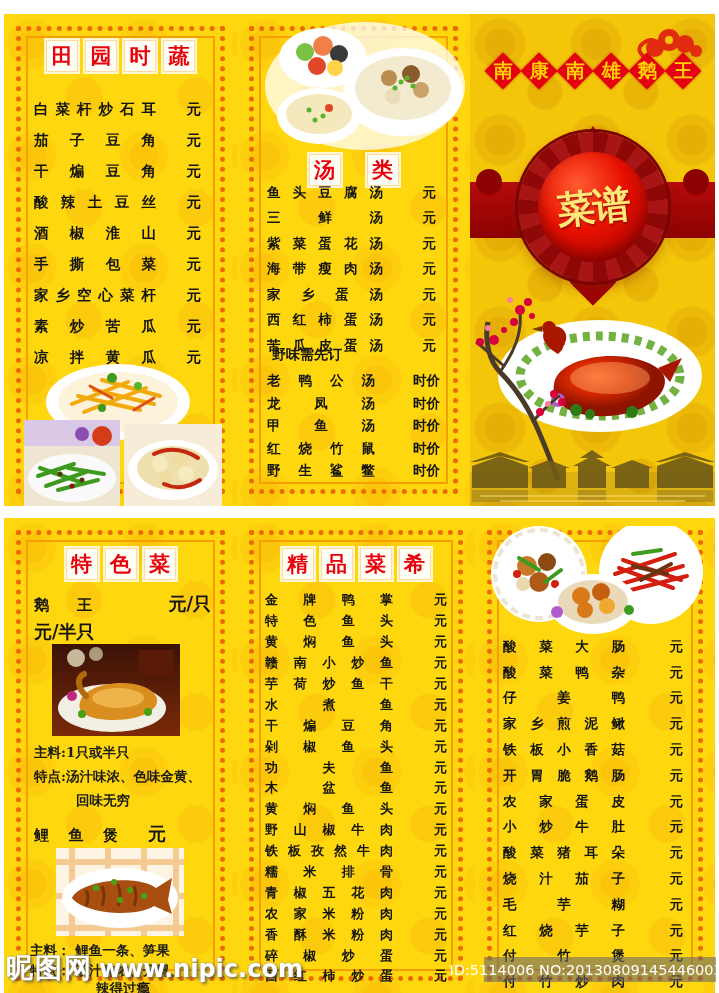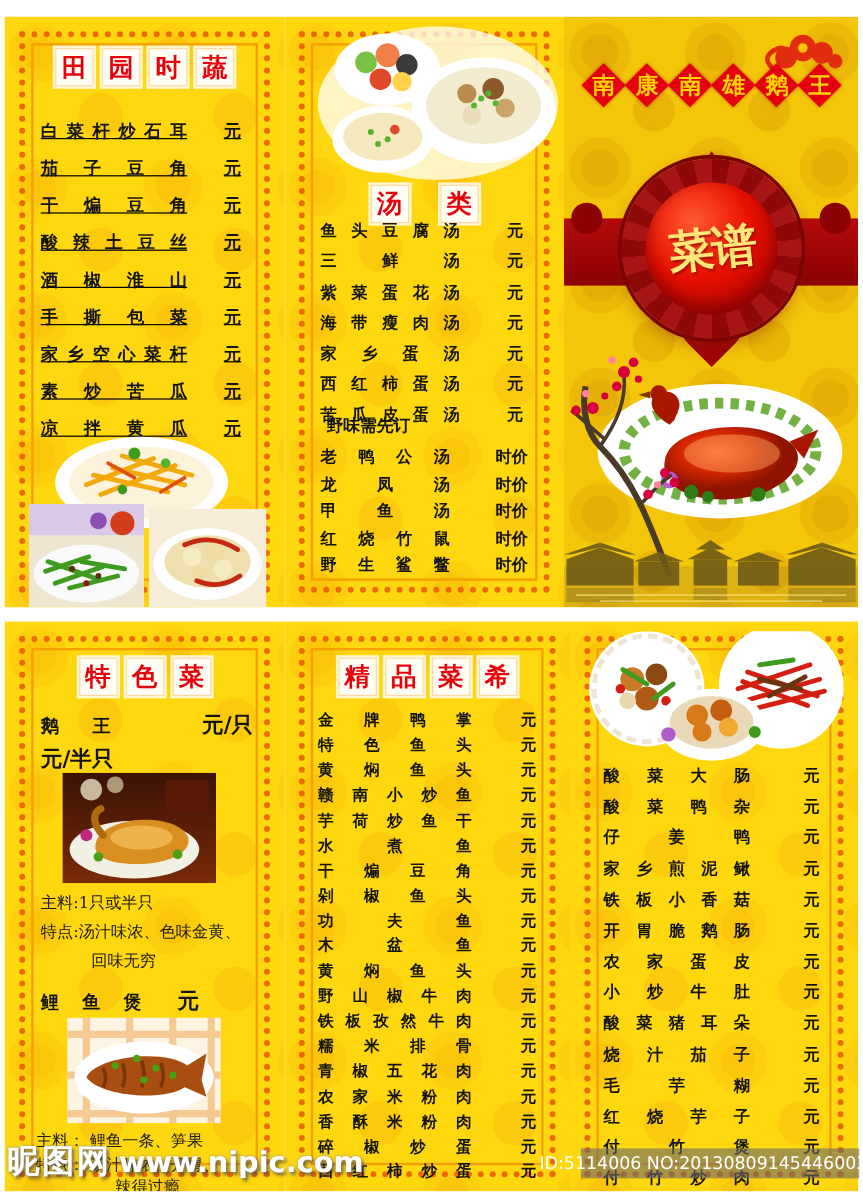--- a/index.html
+++ b/index.html
@@ -41,21 +41,21 @@
   .list-b .menu-row{height:25.5px;padding:0 34px 0 30px;font-size:13.5px;}
   .list-b .dish{width:116px;}
   .list-wild .menu-row{height:22.5px;padding:0 30px 0 30px;font-size:13.5px;}
   .list-wild .dish{width:108px;}
   .list-e .menu-row{height:20.9px;padding:0 28px 0 28px;font-size:13px;}
   .list-e .dish{width:128px;}
   .list-f .menu-row{height:25.8px;padding:0 32px 0 28px;font-size:13.5px;}
   .list-f .dish{width:122px;}
 
   .note-line{position:absolute;left:35px;font-weight:bold;font-size:14px;color:#141414;}
-  .desc-line{position:absolute;font-weight:normal;font-size:13.5px;color:#1a1a1a;font-family:"DejaVu Serif",serif;}
+  .desc-line{position:absolute;font-weight:bold;font-size:13.5px;color:#1a1a1a;font-family:"DejaVu Serif",serif;}
 
   .photo{position:absolute;}
 
   
   .cloud{position:absolute;top:6px;right:10px;}
   .diamond-row{position:absolute;top:44px;left:0;right:0;display:flex;justify-content:center;gap:10px;}
   .diamond{width:26px;height:26px;background:#e50010;transform:rotate(45deg);
      display:flex;align-items:center;justify-content:center;box-shadow:0 0 3px rgba(160,0,0,.6);}
   .diamond i{transform:rotate(-45deg);font-style:normal;color:#ffd200;font-weight:bold;font-size:19px;
      font-family:"DejaVu Serif",serif;}
@@ -106,21 +106,21 @@
   <div class="page page-top">
 
     <div class="panel p-a">
       <div class="frame"></div>
       <div class="sec-title" style="top:26px;">
           <span class="tile">田</span>
           <span class="tile">园</span>
           <span class="tile">时</span>
           <span class="tile">蔬</span>
         </div>
-      <div class="menu-list list-a" style="top:80px;text-decoration:underline;">
+      <div class="menu-list list-a" style="top:80px;">
           <div class="menu-row">
           <span class="dish">白菜杆炒石耳</span>
           <span class="price">元</span>
         </div>
           <div class="menu-row">
           <span class="dish">茄子豆角</span>
           <span class="price">元</span>
         </div>
           <div class="menu-row">
           <span class="dish">干煸豆角</span>

